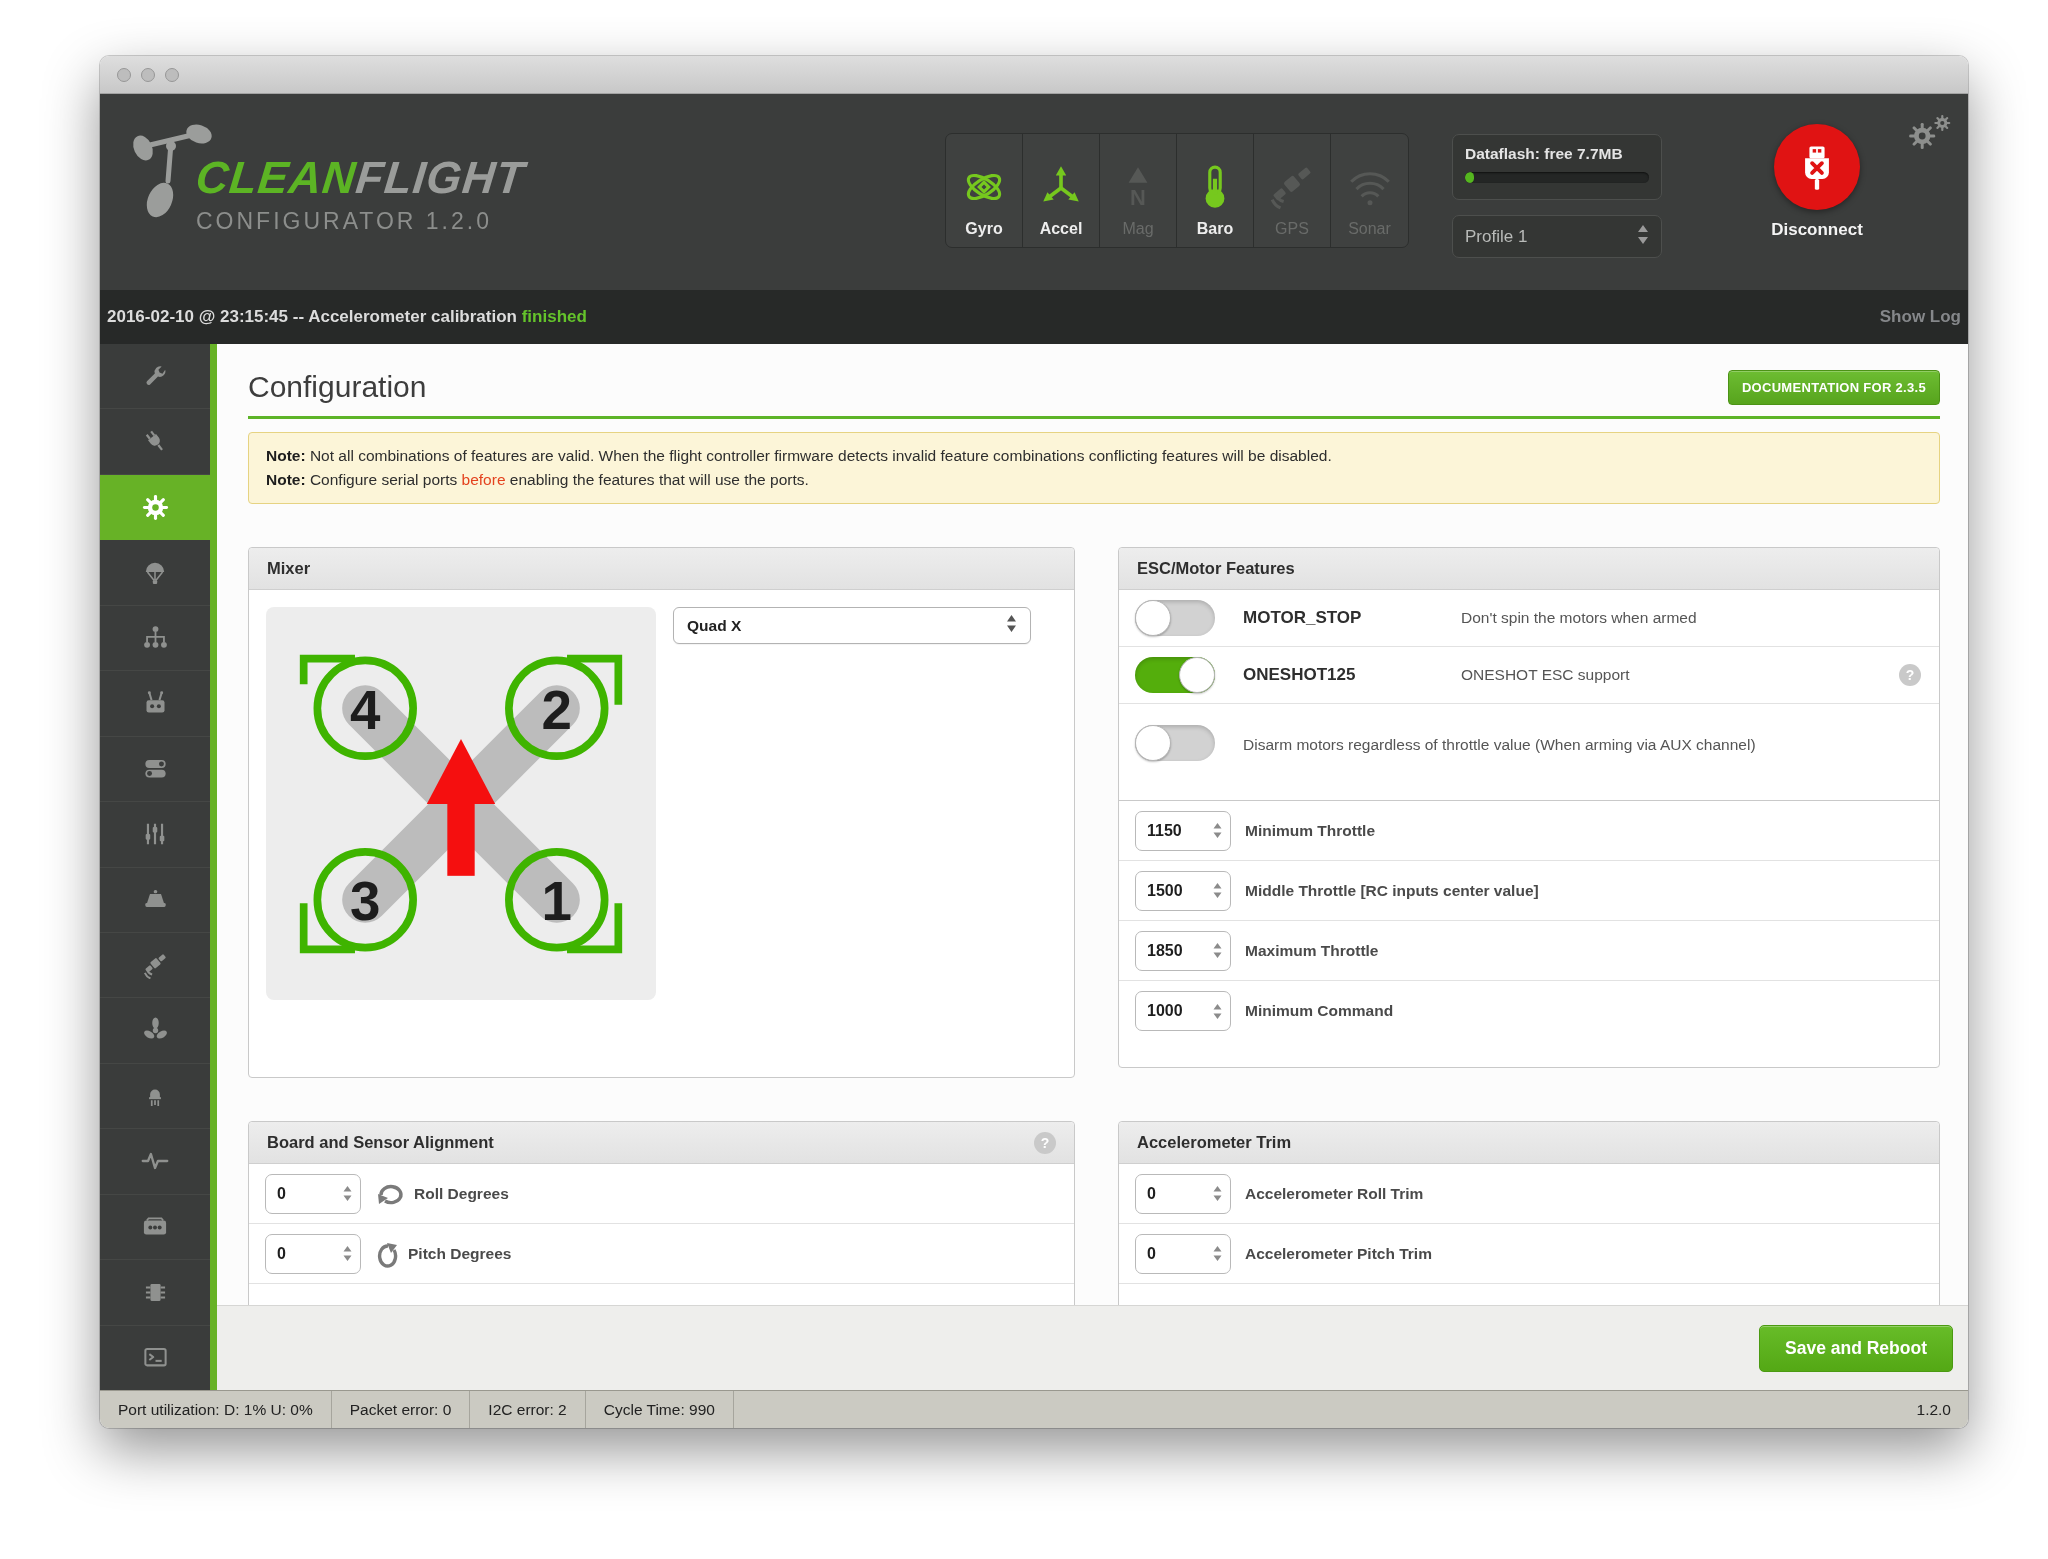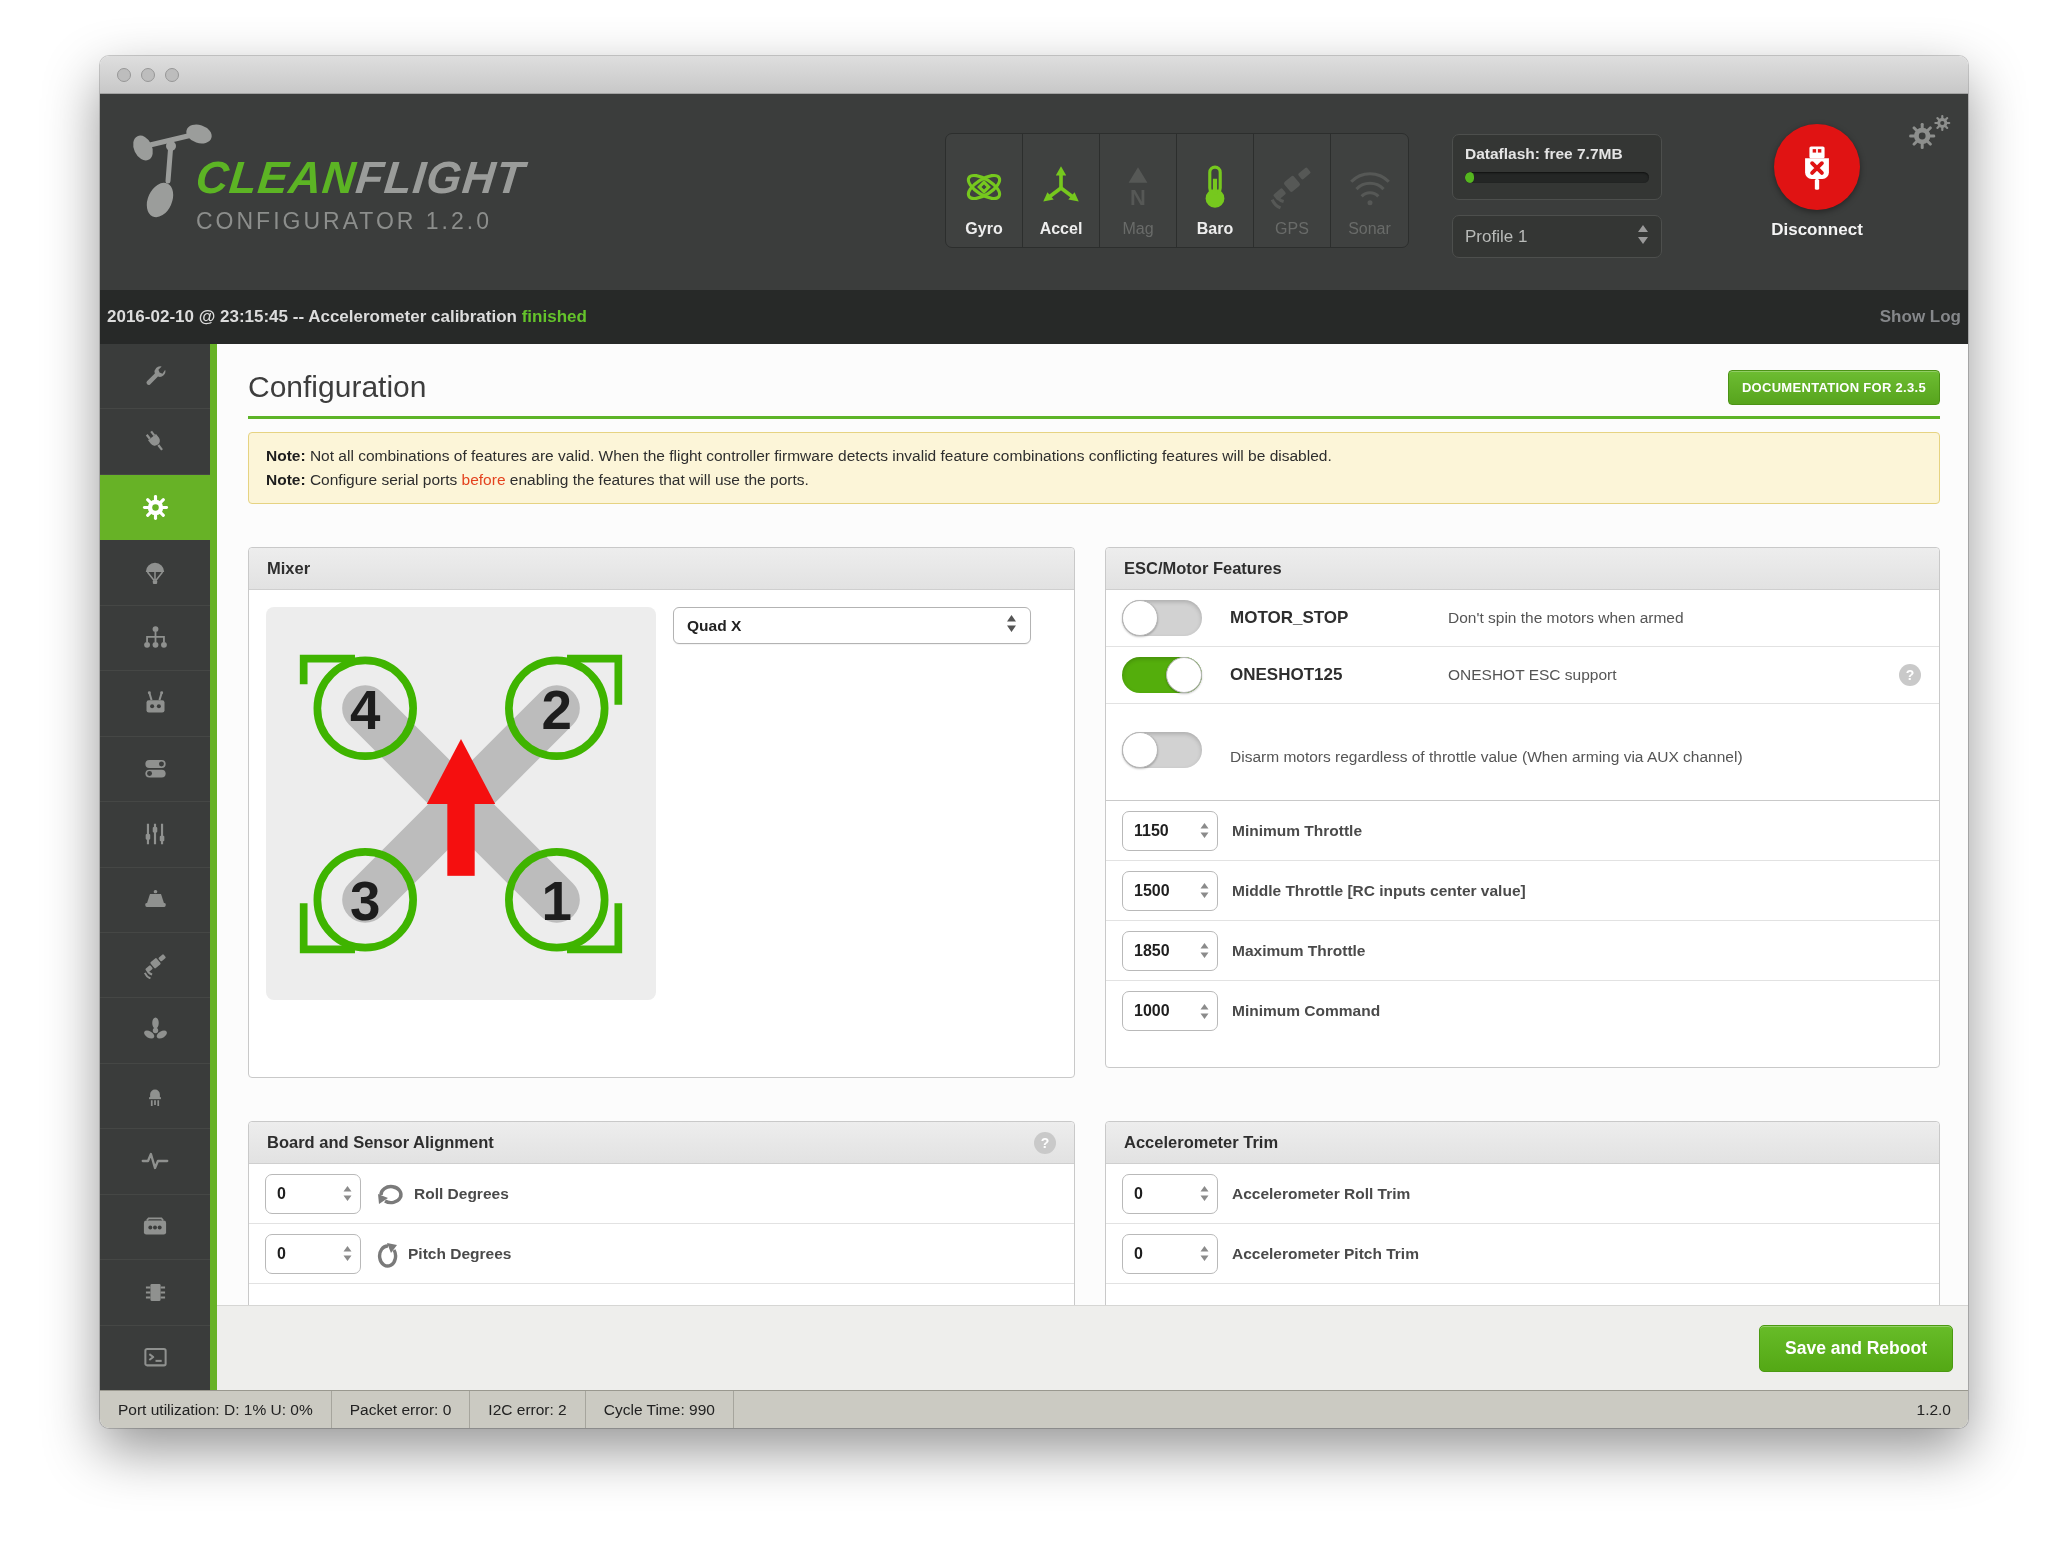--- a/index.html
+++ b/index.html
@@ -65,21 +65,21 @@
   .h1{ font-size:30px; font-weight:400; color:#3d3d3d; }
   .docbtn{ margin-left:auto; background:linear-gradient(#6dbd32,#57a41d); border:1px solid #4c9316; color:#fff;
     font-size:13px; font-weight:bold; padding:9px 13px; border-radius:4px; letter-spacing:.3px; box-shadow:inset 0 1px 0 rgba(255,255,255,.25);}
   .underline{ height:3px; background:#5db428; margin-top:11px; }
 
   .notebox{ margin-top:13px; background:#fcf5d8; border:1px solid #e6d382; border-radius:4px;
     padding:11px 17px; font-size:15.5px; color:#2e2e2e; line-height:1.55;}
   .notebox b{ color:#1d1d1d; }
   .red{ color:#e4421e; }
 
-  .grid{ display:flex; gap:30px; margin-top:43px; align-items:flex-start; }
+  .grid{ display:flex; gap:43px; margin-top:43px; align-items:flex-start; }
   .panel{ border:1px solid #c9c9c9; border-radius:4px; background:#ffffff; }
   .colL{ width:827px; flex:none; }
   .colR{ flex:1; }
   .phead{ height:42px; background:linear-gradient(#ededed,#e2e2e2); border-bottom:1px solid #cfcfcf;
     display:flex; align-items:center; padding:0 18px; font-size:16.5px; font-weight:bold; color:#2e2e2e;
     border-radius:4px 4px 0 0;}
   .phead .help{ margin-left:auto; }
   .help{ width:22px; height:22px; border-radius:50%; background:#c9c9c9; color:#fff; font-size:14px; font-weight:bold;
     display:flex; align-items:center; justify-content:center; flex:none;}
 
@@ -87,21 +87,21 @@
   .mixbody{ padding:17px 17px 77px 17px; display:flex; }
   .diagram{ width:390px; height:393px; background:#ededed; border-radius:8px; flex:none;
     display:flex; align-items:center; justify-content:center;}
   .mixsel{ margin-left:17px; margin-right:26px; flex:1; height:37px; background:#fff; border:1px solid #b3b3b3;
     border-radius:6px; display:flex; align-items:center; padding:0 13px; font-size:15.5px; font-weight:bold; color:#222;
     box-shadow:0 1px 1px rgba(0,0,0,.05);}
   .mixsel .arrows{ margin-left:auto; }
 
   
   .erow{ display:flex; align-items:center; min-height:57px; padding:0 18px 0 16px; border-bottom:1px solid #e2e2e2; }
-  .erow.aux{ min-height:97px; padding-top:14px; padding-bottom:32px; align-items:flex-end; border-bottom-color:#c9c9c9;}
+  .erow.aux{ min-height:97px; padding-top:14px; padding-bottom:32px; align-items:center; border-bottom-color:#c9c9c9;}
   .ename{ width:218px; margin-left:28px; font-weight:bold; font-size:17px; color:#2e2e2e; flex:none;}
   .edesc{ flex:1; font-size:15.5px; color:#555; line-height:1.5;}
   .aux .edesc{ margin-left:28px; padding-top:3px;}
 
   .toggle{ width:80px; height:36px; border-radius:18px; background:#d2d2d2; position:relative; flex:none;
     box-shadow:inset 0 2px 4px rgba(0,0,0,.18);}
   .toggle .knob{ position:absolute; top:0; left:0; width:36px; height:36px; border-radius:50%; background:#fff;
     border:1px solid #b5b5b5; box-shadow:0 1px 2px rgba(0,0,0,.25);}
   .toggle.on{ background:#54ae0c; }
   .toggle.on .knob{ left:auto; right:0; }

